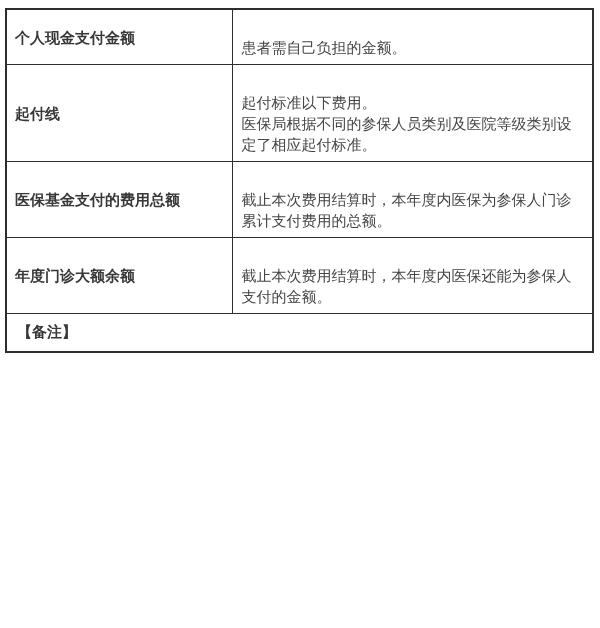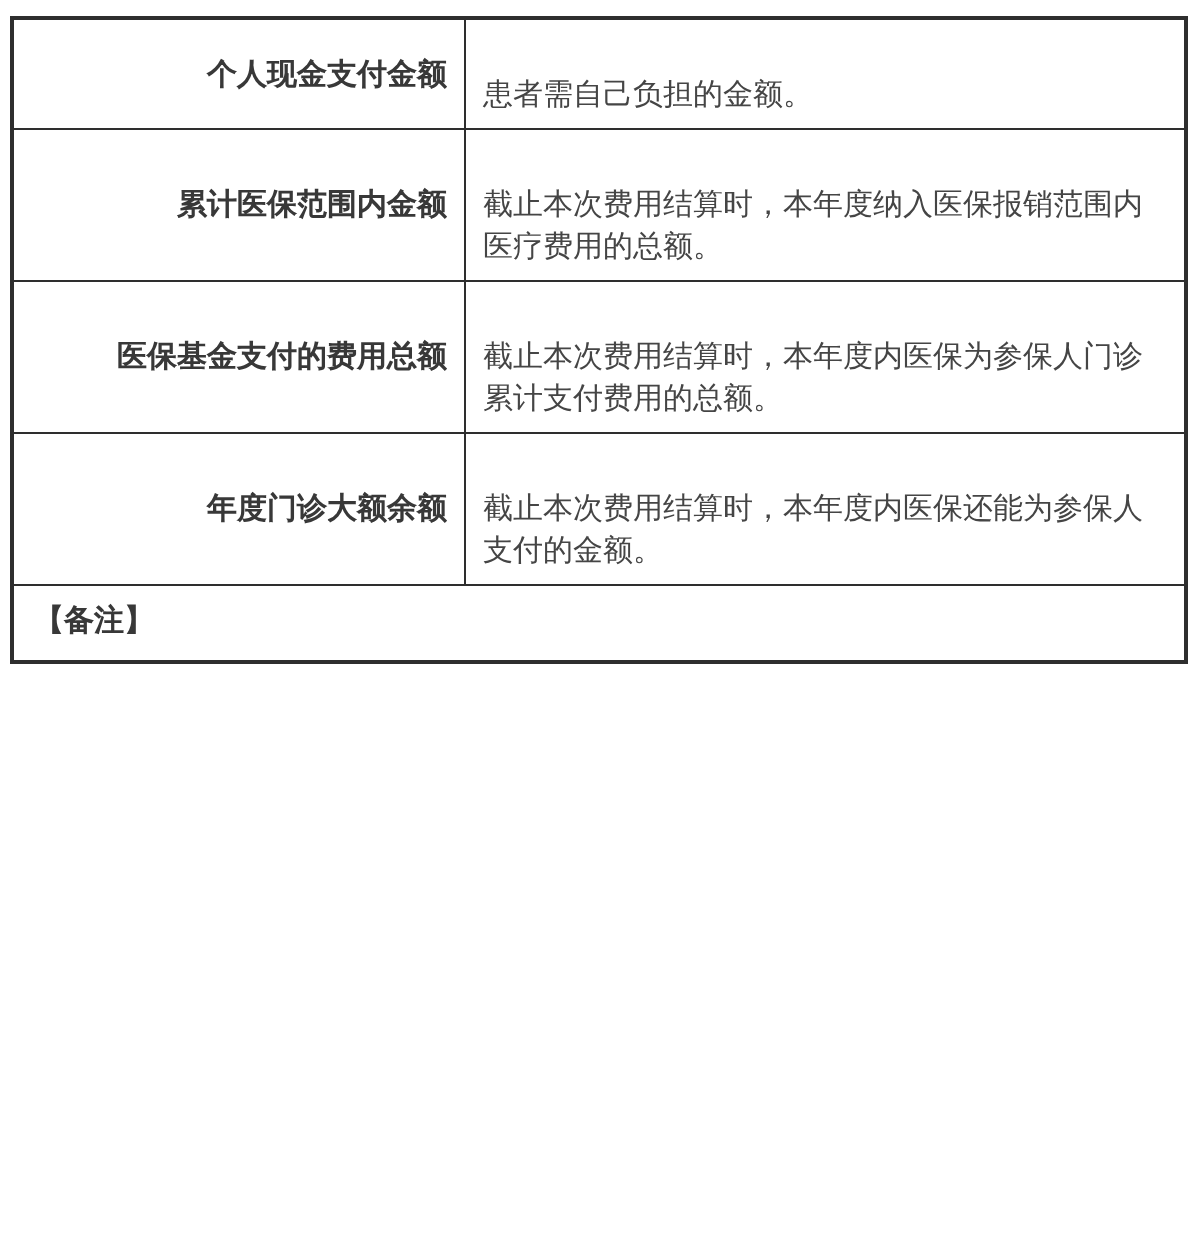--- a/index.html
+++ b/index.html
@@ -23,21 +23,21 @@
     width:589px;
     border:2px solid var(--border-color);
   }
   table.def-table td{
     border:1px solid var(--border-color);
     vertical-align:middle;
     box-sizing:border-box;
   }
   td.term{
     width:226px;
-    text-align:right;
+    text-align:left;
     font-weight:bold;
     font-size:15px;
     color:var(--term-color);
     padding:6px 8px;
     line-height:21px;
   }
   td.def{
     font-size:15px;
     line-height:21px;
     padding:6px 9px;
@@ -62,30 +62,31 @@
   <tr>
     <td class="term">
       <span>个人现金支付金额</span>
     </td>
     <td class="def">
       <span>患者需自己负担的金额。</span>
     </td>
   </tr>
 
 
+  <tr>
+    <td class="term">
+      <span>起付线</span>
+    </td>
+    <td class="def">
+      <span>起付标准以下费用。
+医保局根据不同的参保人员类别及医院等级类别设定了相应起付标准。</span>
+    </td>
+  </tr>
 
 
-  <tr>
-    <td class="term">
-      <span>累计医保范围内金额</span>
-    </td>
-    <td class="def">
-      <span>截止本次费用结算时，本年度纳入医保报销范围内医疗费用的总额。</span>
-    </td>
-  </tr>
 
   <tr>
     <td class="term">
       <span>医保基金支付的费用总额</span>
     </td>
     <td class="def">
       <span>截止本次费用结算时，本年度内医保为参保人门诊累计支付费用的总额。</span>
     </td>
   </tr>
 

